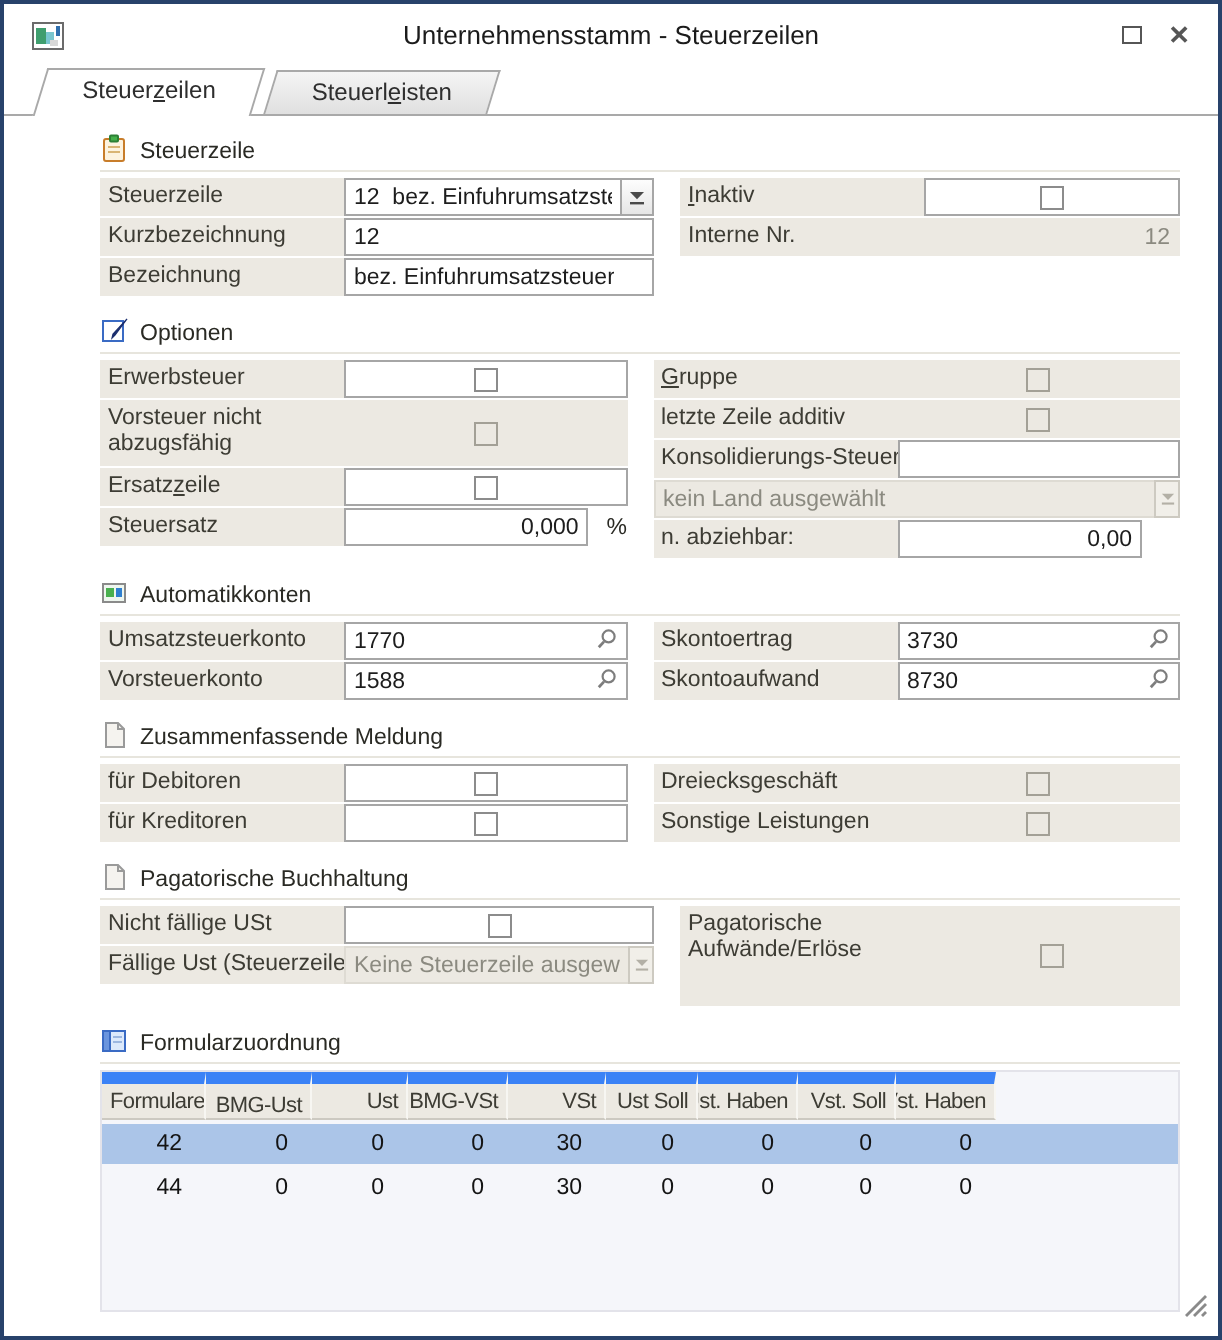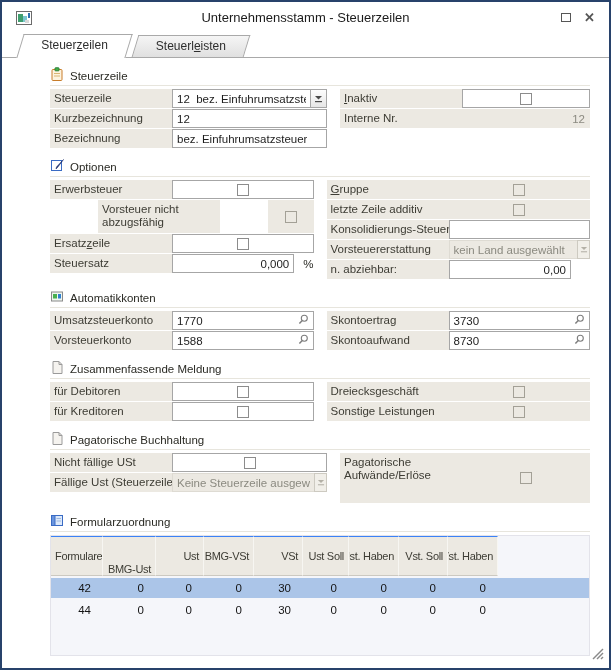--- a/index.html
+++ b/index.html
@@ -44,29 +44,29 @@
   .combo { display:flex; flex:1; min-width:0; }
   .combo .tinput { border-right:none; }
   .combo-btn { width:17px; min-width:17px; border:1px solid #a6a6a6; background:linear-gradient(#fdfdfd,#e6e6e6);
                display:flex; align-items:center; justify-content:center; box-sizing:border-box; height:19px; }
   .combo-btn.disabled { background:#f1efe9; border-color:#cdcac1; width:13px; min-width:13px; }
   .cb-cell { border:1px solid #a6a6a6; background:#fff; flex:1; display:flex; align-items:center;
              justify-content:center; height:19px; box-sizing:border-box; }
   .cb { width:12px; height:12px; border:1px solid #8c8c8c; background:#fff; box-sizing:border-box; }
   .cb-cell.disabled { background:#ece9e2; border-color:#ece9e2; height:auto; }
   .cb-cell.disabled .cb { border-color:#a3a096; background:transparent; }
-  .tall .flabel, .tall .fcell { height:33px;margin-left:48px; }
+  .tall .flabel, .tall .fcell { height:33px; }
   .xtall .flabel, .xtall .fcell { height:50px; }
   .suffix { font-size:11.5px; color:#2a2a24; margin-left:5px; align-self:center; }
   .lookup { justify-content:space-between; }
   
   .table-area { margin-top:2px; background:#f5f6fa; border:1px solid #e3e3ea; height:121px; box-sizing:border-box; }
   .thead { display:flex; }
-  .th { background:#ece9e2; border-right:1px solid #f7f6f2; border-top:1px solid #3b82f6; border-bottom:1px solid #ccc9c1;
-        height:40px; box-sizing:border-box; padding:0 4px; font-size:11px; letter-spacing:-0.3px; color:#3d3c34;
+  .th { background:#ece9e2; border-right:1px solid #f7f6f2; border-top:6px solid #3b82f6; border-bottom:1px solid #ccc9c1;
+        height:24px; box-sizing:border-box; padding:0 4px; font-size:11px; letter-spacing:-0.3px; color:#3d3c34;
         display:flex; align-items:center; justify-content:flex-end; overflow:hidden; }
   .th span { white-space:nowrap; }
   .th.first { justify-content:flex-start; }
   .trow { display:flex; height:20px; margin-top:2px; align-items:center; font-size:11.5px; color:#141414; }
   .trow.selected { background:#abc5e8; }
   .td { text-align:right; padding-right:12px; box-sizing:border-box; overflow:hidden; white-space:nowrap; }
   
   .grip { position:absolute; right:5px; bottom:4px; }
 </style>
 </head>
@@ -235,21 +235,20 @@
           </div>
           <div class="frow">
             <div class="flabel nowrap">Konsolidierungs-Steuerz</div>
             <div class="fcell">
                 <div class="tinput">
                   <span class="val"></span>
                 </div>
               </div>
           </div>
           <div class="frow">
-            <div class="flabel nowrap">Vorsteuererstattung</div>
             <div class="fcell">
               <div class="combo">
                 <div class="tinput disabled" style="justify-content:flex-start;">
                     <span class="val">kein Land ausgewählt</span>
                   </div>
                 <div class="combo-btn disabled">
                   <svg width="8" height="7" viewBox="0 0 9 8">
                       <path d="M1 1 L8 1 L4.5 4.6 Z" fill="#b3b0a6"></path>
                       <rect x="1" y="6" width="7" height="1.2" fill="#b3b0a6"></rect>
                     </svg>

